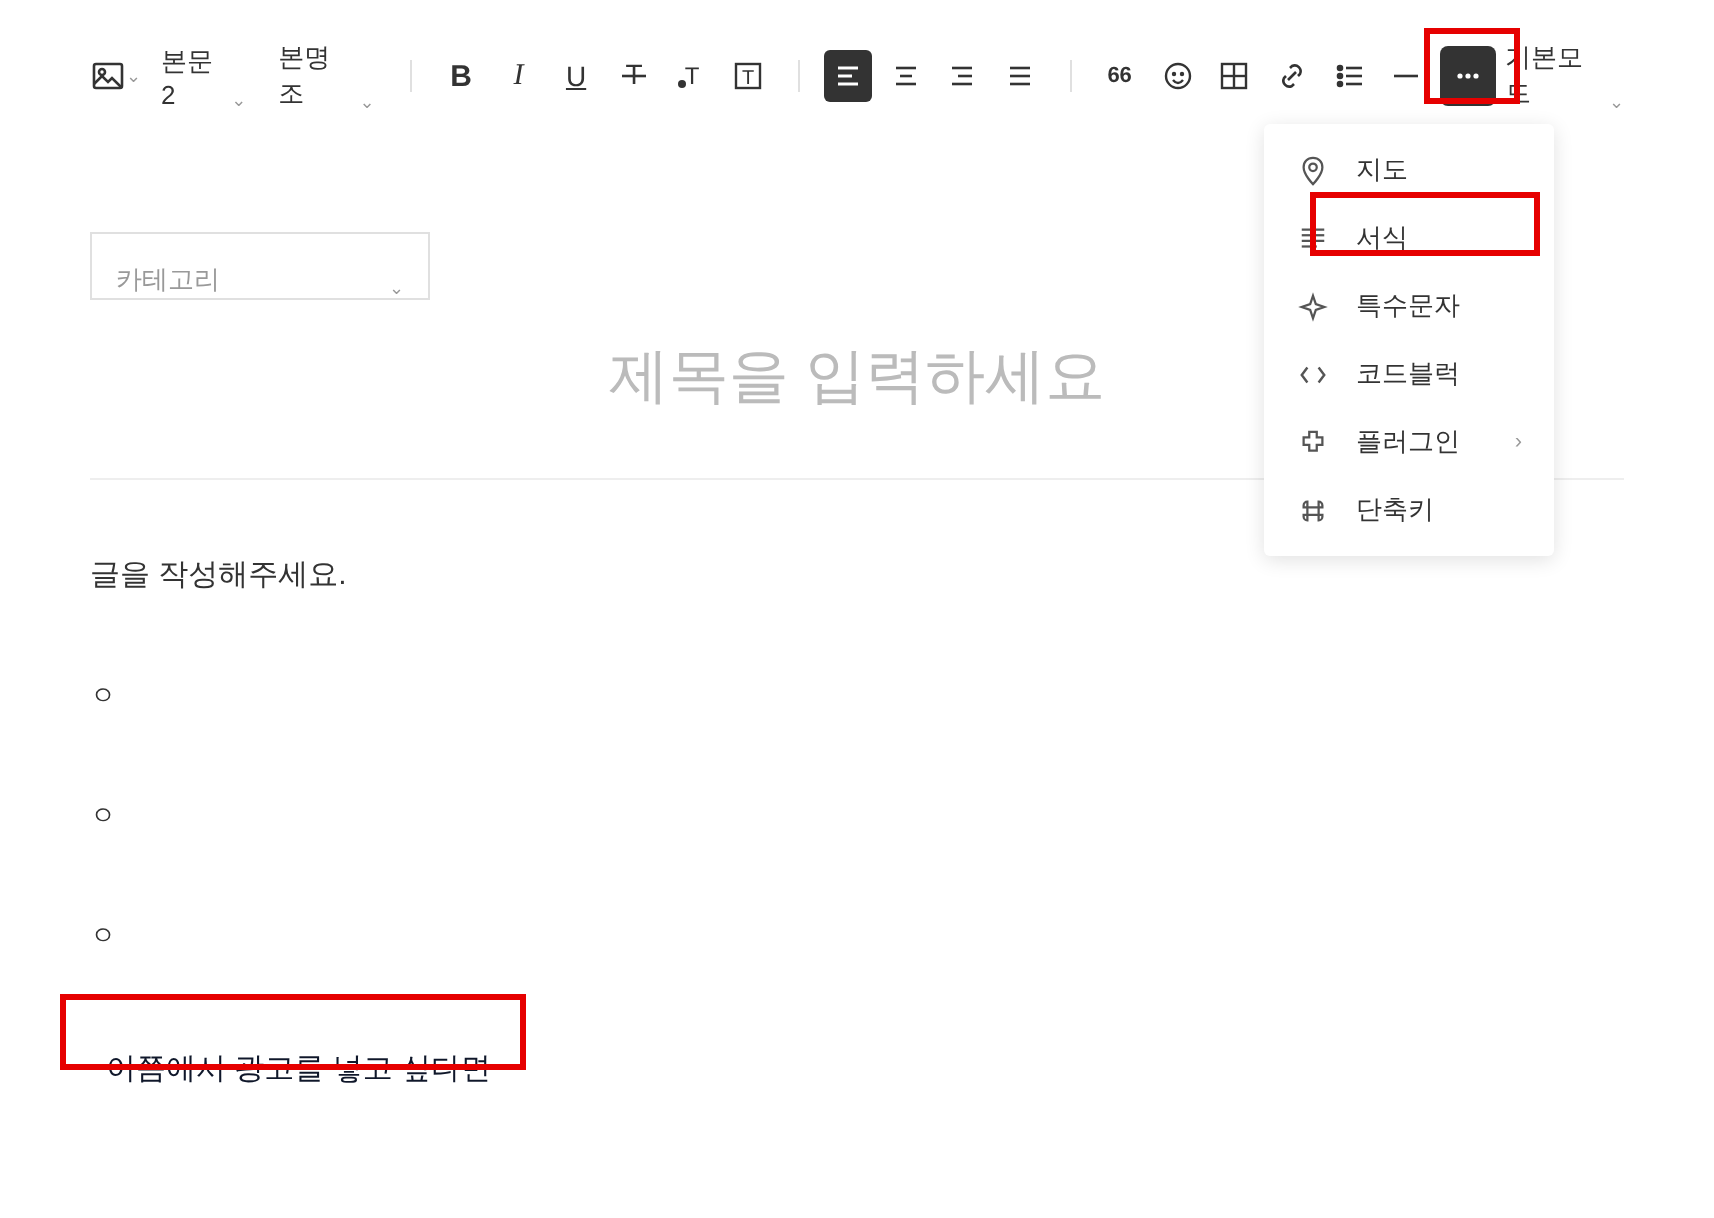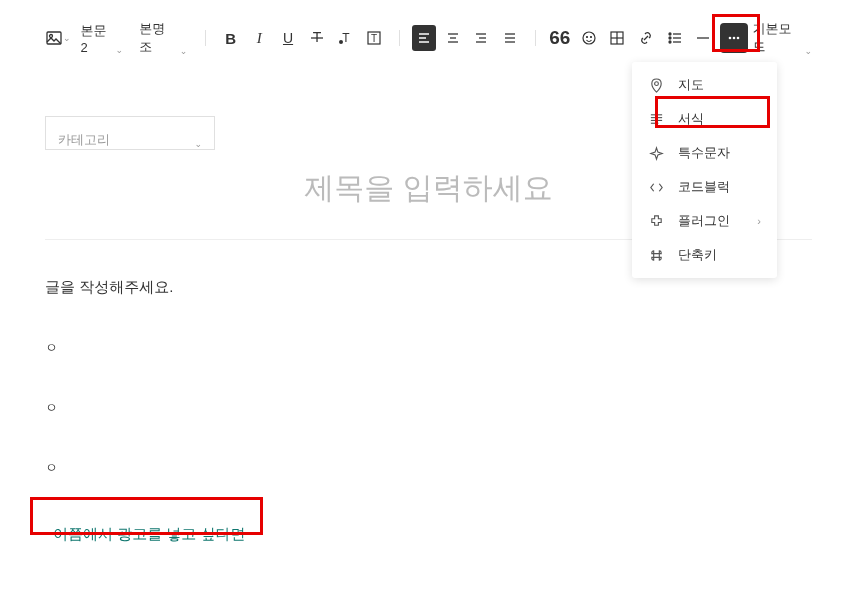--- a/index.html
+++ b/index.html
@@ -158,21 +158,21 @@
     }
     .spacer-o {
       font-size: 13px;
       color: #333;
       margin-top: 42px;
       letter-spacing: 0;
     }
     .ad-text {
       display: inline-block;
       font-size: 15px;
-      color: #0f766e;
+      color: #0f172a;
       margin-top: 42px;
       padding: 6px 8px;
     }
     .highlight-ad {
       top: 497px;
       left: 30px;
       width: 233px;
       height: 38px;
     }
     svg {
@@ -244,21 +244,21 @@
       </svg>
   </div>
   <div class="toolbar-btn">
     <svg width="16" height="16" viewBox="0 0 16 16" stroke="currentColor" stroke-width="1.3">
         <line x1="3" y1="4" x2="13" y2="4"></line>
         <line x1="3" y1="8" x2="13" y2="8"></line>
         <line x1="3" y1="12" x2="13" y2="12"></line>
       </svg>
   </div>
   <div class="divider"></div>
-  <div class="toolbar-btn" style="font-size:19px;font-weight:600;">66</div>
+  <div class="toolbar-btn" style="font-size:11px;font-weight:600;">66</div>
   <div class="toolbar-btn">
     <svg width="16" height="16" viewBox="0 0 16 16" fill="none" stroke="currentColor" stroke-width="1.2">
         <circle cx="8" cy="8" r="6"></circle>
         <circle cx="6" cy="7" r="0.5" fill="currentColor"></circle>
         <circle cx="10" cy="7" r="0.5" fill="currentColor"></circle>
         <path d="M5.5 10c.8 1 1.7 1.5 2.5 1.5s1.7-.5 2.5-1.5"></path>
       </svg>
   </div>
   <div class="toolbar-btn">
     <svg width="16" height="16" viewBox="0 0 16 16" fill="none" stroke="currentColor" stroke-width="1.2">

